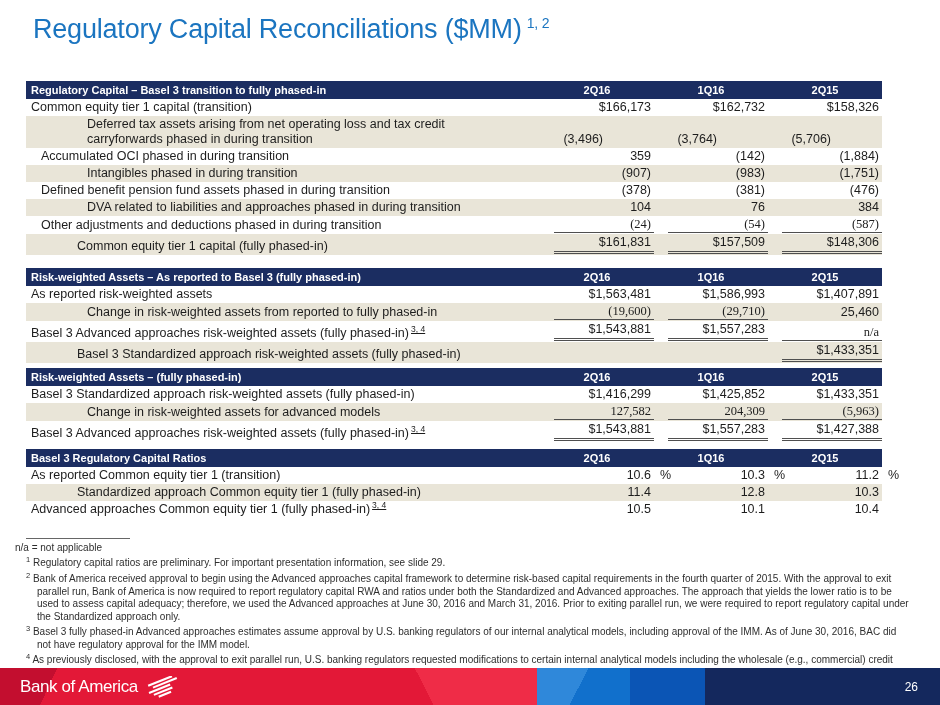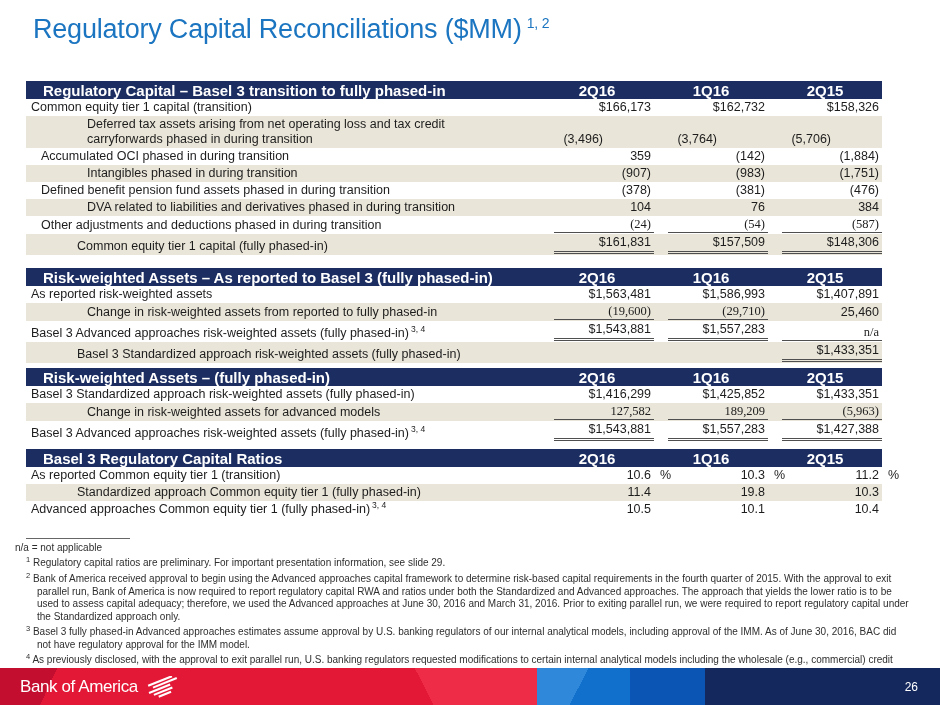--- a/index.html
+++ b/index.html
@@ -22,30 +22,30 @@
 
   
   .content { position:absolute; left:26px; top:81px; width:856px; }
   .tbl { width:100%; }
   .tbl.mb14 { margin-bottom:13px; }
   .tbl.mb6  { margin-bottom:5px; }
   .tbl.mb8  { margin-bottom:7px; }
   .thead {
     display:flex; align-items:center;
     background:#1b2d61; color:#fff;
-    font-weight:bold; font-size:15px; height:18px;padding-left:12px;
+    font-weight:bold; font-size:11px; height:18px;
   }
   .th-label { flex:1; padding-left:5px; }
   .th-col { width:114px; text-align:center; }
   .tr { display:flex; align-items:flex-end; font-size:12.5px; min-height:16.5px; }
   .tr.beige { background:#e9e5d8;padding-left:46px; }
   .td-label { flex:1; padding:1px 0 1px 5px; line-height:15px; }
   .td-label.ind { padding-left:15px; }
   .td-label.wrap { max-width:420px; }
-  .rsup { font-size:8.5px; margin-left:2px; vertical-align:super; line-height:0; }
+  .rsup { font-size:8.5px; margin-left:2px; vertical-align:super; line-height:0;text-decoration:underline; }
   .td-val { width:114px; text-align:right; position:relative; padding:1px 0; }
   .v { display:inline-block; min-width:100px; line-height:15px; padding-right:3px; }
   .v.ul  { border-bottom:1.5px solid #4f4f4f;font-family:Liberation Serif, serif; }
   .v.dbl { border-bottom:3px double #4f4f4f; padding-bottom:1px; }
   .pct { position:absolute; right:-17px; bottom:2px; font-size:12.5px; }
 
   
   .footnotes {
     position:absolute; left:26px; top:538px; width:884px;
     font-size:10px; line-height:12.4px; color:#2e2e2e;
@@ -115,21 +115,21 @@
         <div class="td-val"><span class="v">(983)</span></div>
         <div class="td-val"><span class="v">(1,751)</span></div>
       </div>
       <div class="tr">
         <div class="td-label ind">Defined benefit pension fund assets phased in during transition</div>
         <div class="td-val"><span class="v">(378)</span></div>
         <div class="td-val"><span class="v">(381)</span></div>
         <div class="td-val"><span class="v">(476)</span></div>
       </div>
       <div class="tr beige">
-        <div class="td-label ind">DVA related to liabilities and derivatives phased in during transition</div>
+        <div class="td-label ind">DVA related to liabilities and approaches phased in during transition</div>
         <div class="td-val"><span class="v">104</span></div>
         <div class="td-val"><span class="v">76</span></div>
         <div class="td-val"><span class="v">384</span></div>
       </div>
       <div class="tr">
         <div class="td-label ind">Other adjustments and deductions phased in during transition</div>
         <div class="td-val"><span class="v ul">(24)</span></div>
         <div class="td-val"><span class="v ul">(54)</span></div>
         <div class="td-val"><span class="v ul">(587)</span></div>
       </div>
@@ -183,21 +183,21 @@
       </div>
       <div class="tr">
         <div class="td-label">Basel 3 Standardized approach risk-weighted assets (fully phased-in)</div>
         <div class="td-val"><span class="v">$1,416,299</span></div>
         <div class="td-val"><span class="v">$1,425,852</span></div>
         <div class="td-val"><span class="v">$1,433,351</span></div>
       </div>
       <div class="tr beige">
         <div class="td-label ind">Change in risk-weighted assets for advanced models</div>
         <div class="td-val"><span class="v ul">127,582</span></div>
-        <div class="td-val"><span class="v ul">189,209</span></div>
+        <div class="td-val"><span class="v ul">204,309</span></div>
         <div class="td-val"><span class="v ul">(5,963)</span></div>
       </div>
       <div class="tr">
         <div class="td-label"><span>Basel 3 Advanced approaches risk-weighted assets (fully phased-in)</span><sup class="rsup">3, 4</sup></div>
         <div class="td-val"><span class="v dbl">$1,543,881</span></div>
         <div class="td-val"><span class="v dbl">$1,557,283</span></div>
         <div class="td-val"><span class="v dbl">$1,427,388</span></div>
       </div>
     </section>
 
@@ -210,21 +210,21 @@
       </div>
       <div class="tr">
         <div class="td-label">As reported Common equity tier 1 (transition)</div>
         <div class="td-val"><span class="v">10.6</span><span class="pct">%</span></div>
         <div class="td-val"><span class="v">10.3</span><span class="pct">%</span></div>
         <div class="td-val"><span class="v">11.2</span><span class="pct">%</span></div>
       </div>
       <div class="tr beige">
         <div class="td-label">Standardized approach Common equity tier 1 (fully phased-in)</div>
         <div class="td-val"><span class="v">11.4</span></div>
-        <div class="td-val"><span class="v">19.8</span></div>
+        <div class="td-val"><span class="v">12.8</span></div>
         <div class="td-val"><span class="v">10.3</span></div>
       </div>
       <div class="tr">
         <div class="td-label"><span>Advanced approaches Common equity tier 1 (fully phased-in)</span><sup class="rsup">3, 4</sup></div>
         <div class="td-val"><span class="v">10.5</span></div>
         <div class="td-val"><span class="v">10.1</span></div>
         <div class="td-val"><span class="v">10.4</span></div>
       </div>
     </section>
   </div>

